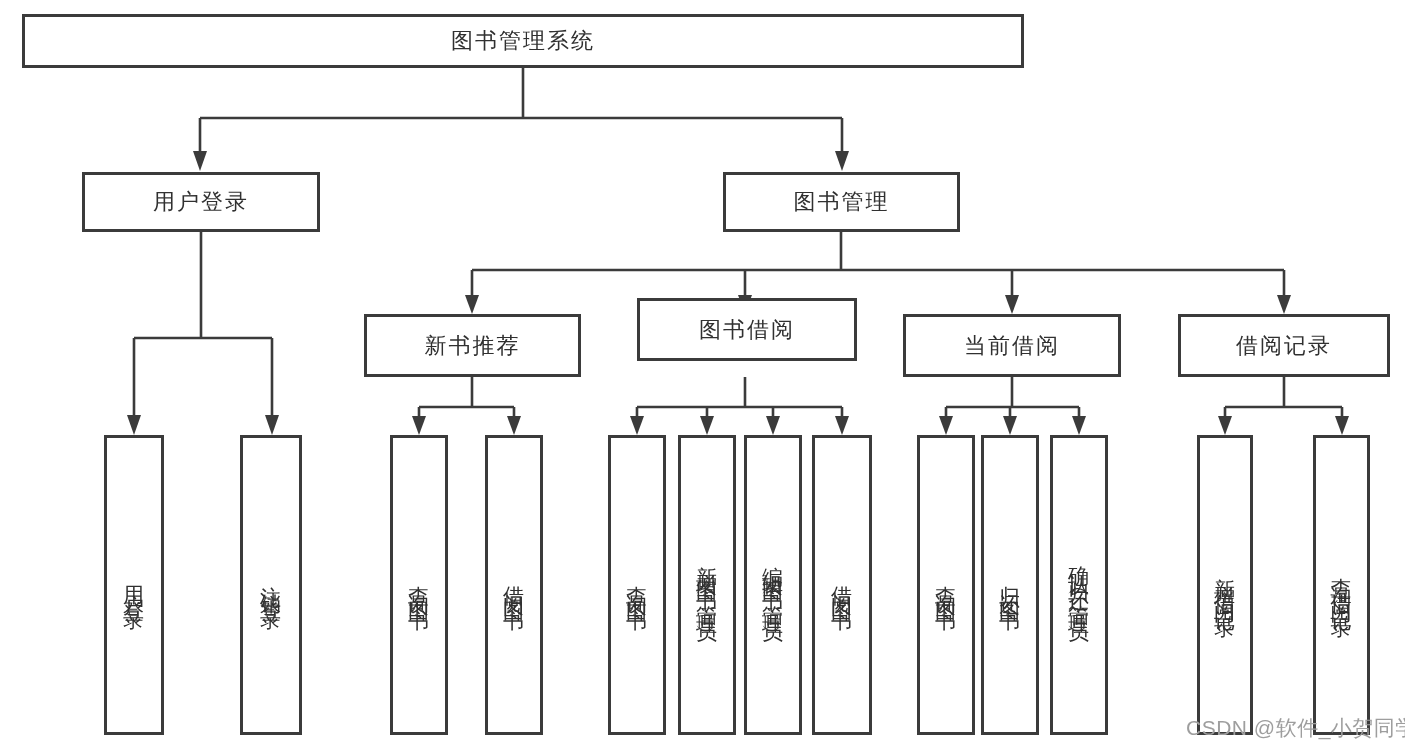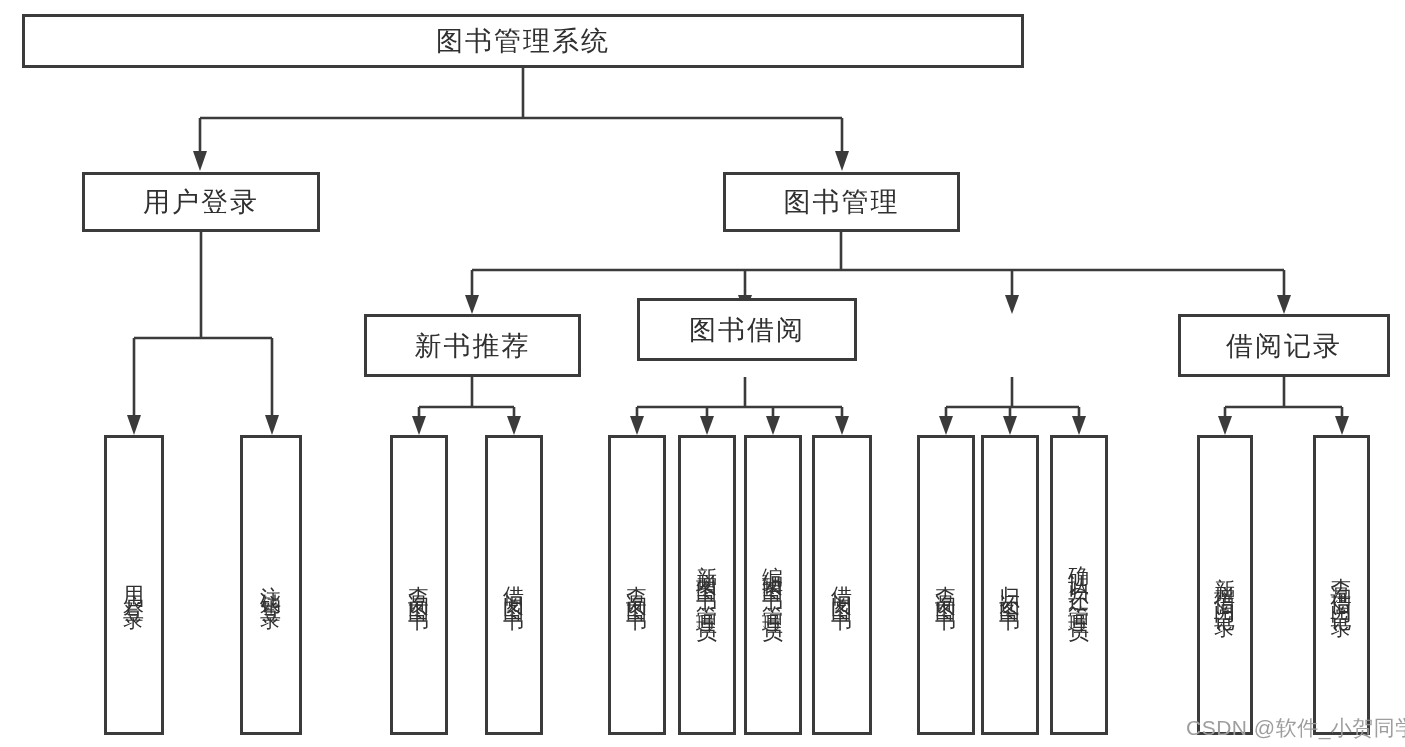--- a/index.html
+++ b/index.html
@@ -21,21 +21,21 @@
     box-sizing:border-box;
     background:#ffffff;
     border:3px solid var(--line);
     display:flex;
     align-items:center;
     justify-content:center;
     color:var(--text);
     z-index:2;
   }
   .box.h span{
-    font-size:27px;
+    font-size:22px;
     letter-spacing:2px;
     white-space:nowrap;
   }
   .box.v span{
     writing-mode:vertical-rl;
     font-size:21px;
     letter-spacing:8px;
     line-height:1;
     white-space:nowrap;
   }
@@ -104,20 +104,23 @@
   <div class="box h" style="left:364px;top:314px;width:217px;height:63px">
     <span>新书推荐</span>
   </div>
 
   <div class="box h" style="left:723px;top:172px;width:237px;height:60px">
     <span>图书管理</span>
   </div>
   <div class="box h" style="left:637px;top:298px;width:220px;height:63px">
     <span>图书借阅</span>
   </div>
+  <div class="box h" style="left:903px;top:314px;width:218px;height:63px">
+    <span>当前借阅</span>
+  </div>
   <div class="box h" style="left:1178px;top:314px;width:212px;height:63px">
     <span>借阅记录</span>
   </div>
 
   <div class="box v" style="left:104px;top:435px;width:60px;height:300px">
     <span>用户登录</span>
   </div>
   <div class="box v" style="left:240px;top:435px;width:62px;height:300px">
     <span>注销登录</span>
   </div>

